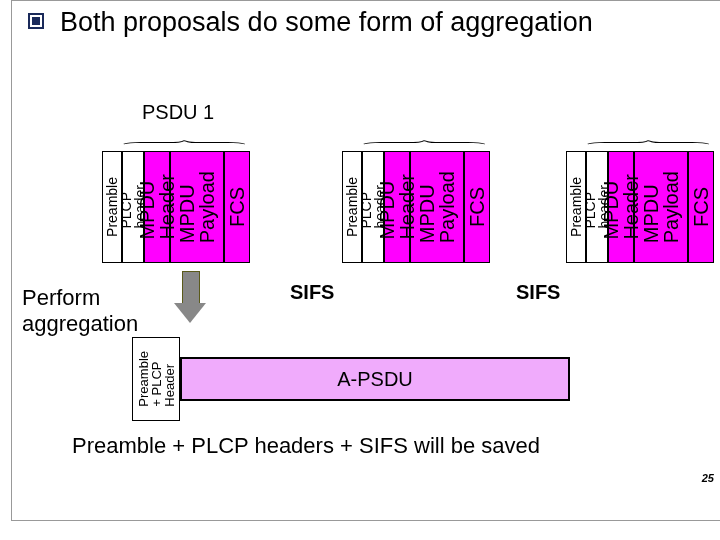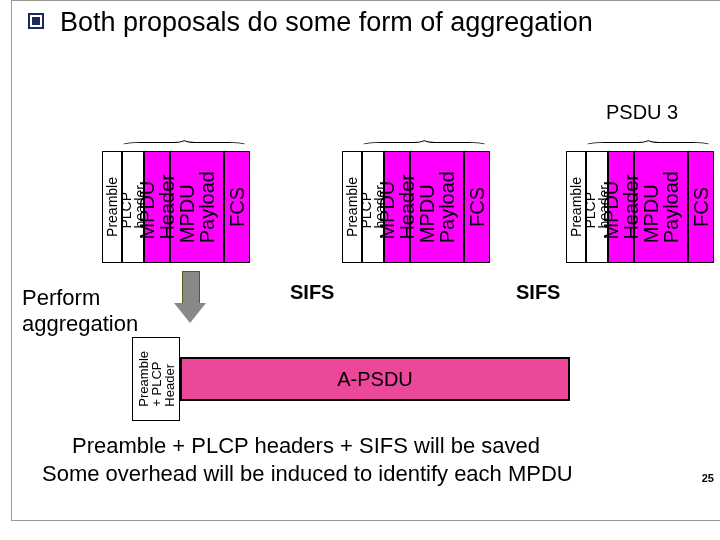--- a/index.html
+++ b/index.html
@@ -136,21 +136,21 @@
   .agg-pre {
     width: 48px; height: 84px;
     border: 1px solid #000;
     background: #fff;
     display: flex; align-items:center; justify-content:center;
   }
   .agg-body {
     width: 390px; height: 44px;
     margin-top: 20px;
     border: 2px solid #000;
-    background: #ec4899;
+    background: #f0abfc;
     display: flex; align-items:center; justify-content:center;
     font-size: 20px;
   }
   .agg-pre .vtext { font-size: 13px; }
 
   .conclude1 {
     position: absolute;
     left: 60px; top: 432px;
     font-size: 22px;
     text-align: center;
@@ -159,30 +159,31 @@
     position: absolute;
     left: 30px; top: 460px;
     font-size: 22px;
     text-align: center;
   }
   .pagenum {
     position: absolute;
     right: 16px; bottom: 36px;
     font-size: 11px;
     font-weight: bold;
+    font-style: italic;
   }
 </style>
 </head>
 <body>
 
 <div class="slide">
   <div class="bullet-marker"></div>
   <div class="title">Both proposals do some form of aggregation</div>
 
-  <div class="psdu-label" style="left:594px">PSDU 3</div>
+  <div class="psdu-label" style="left:130px">PSDU 1</div>
 
   <div class="brace" style="left:156px">︷</div>
   <div class="brace" style="left:396px">︷</div>
   <div class="brace" style="left:620px">︷</div>
 
   <div class="frame-row" style="left:90px">
     <div class="cell c-pre">
         <span class="vtext">Preamble</span>
       </div>
     <div class="cell c-plcp">
@@ -256,16 +257,15 @@
         <span class="vtext" style="white-space:pre">Preamble
 + PLCP
 Header</span>
       </div>
     <div class="agg-body">
         <span>A-PSDU</span>
       </div>
   </div>
 
   <div class="conclude1">Preamble + PLCP headers + SIFS will be saved</div>
-  <div class="conclude2">Some overhead will be induced to identify each MPDU</div>
 
   <div class="pagenum">25</div>
 </div>
 
 </body></html>

